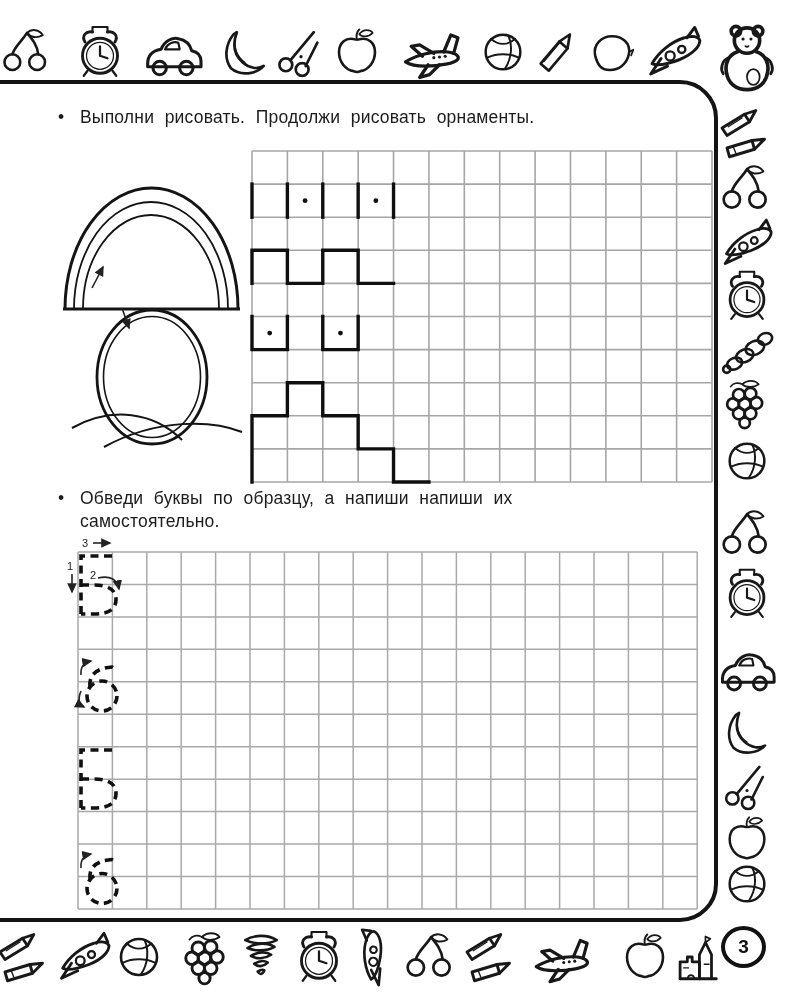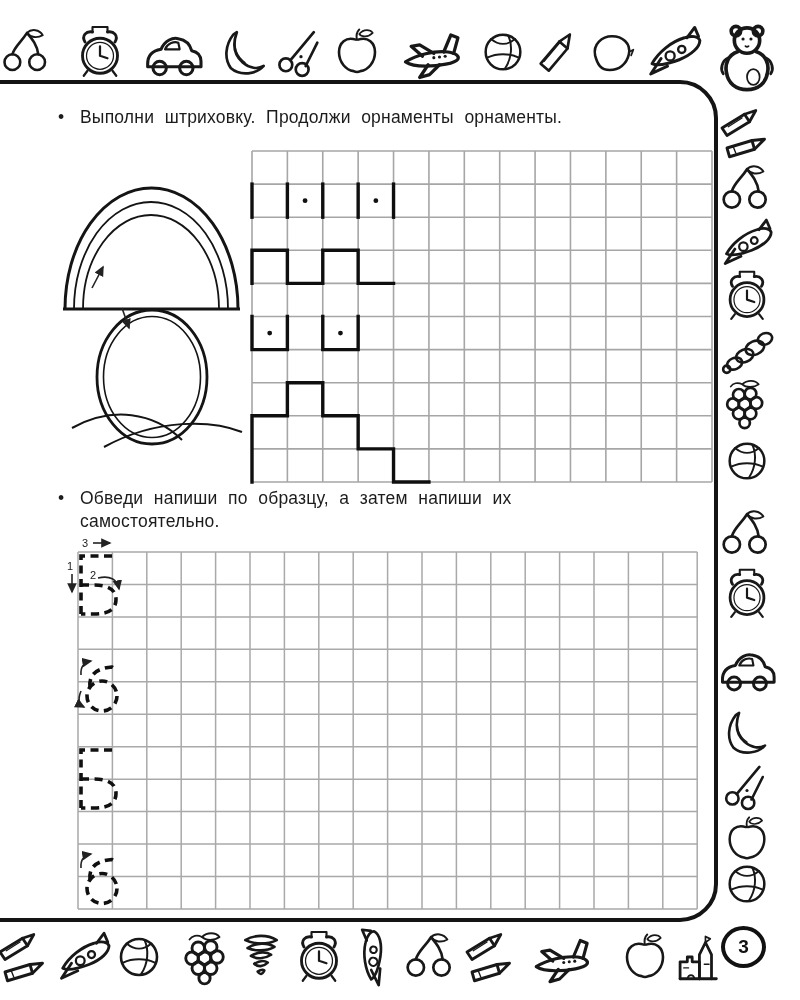--- a/index.html
+++ b/index.html
@@ -158,21 +158,21 @@
         <path d="M13 33 h4 M30 30 h4" stroke-width="1.1"></path>
         <path d="M16 42 C17 38 21 38 22 42" stroke-width="1.4"></path>
       </symbol>
     </defs>
   </svg>
 
   <div id="frame"></div>
 
   <div class="task" id="task1" style="left:58px;top:106px;width:620px;">
     <span class="bullet">•</span>
-    <span>Выполни штриховку. Продолжи орнаменты орнаменты.</span>
+    <span>Выполни рисовать. Продолжи рисовать орнаменты.</span>
   </div>
 
   <svg id="mushroom-svg" width="192" height="292" viewBox="0 0 192 292">
     <path class="mush" d="M3 143 A86.5 121 0 0 1 176 143" stroke-width="3"></path>
     <path class="mush" d="M12 143 A77 107 0 0 1 166 143" stroke-width="1.8"></path>
     <path class="mush" d="M21 143 A68 94 0 0 1 157 143" stroke-width="1.8"></path>
     <path class="mush" d="M1 143 H178" stroke-width="3"></path>
     <ellipse class="mush" cx="90" cy="211" rx="55" ry="67" stroke-width="2.8"></ellipse>
     <ellipse class="mush" cx="90" cy="211" rx="48.5" ry="60.5" stroke-width="1.6"></ellipse>
     <path class="mush" d="M10 262 C50 240 92 246 120 274" stroke-width="2"></path>
@@ -222,21 +222,21 @@
         <circle cx="53.0775" cy="49.650000000000006" r="2.4" fill="#111" stroke="none"></circle>
         <circle cx="123.8475" cy="49.650000000000006" r="2.4" fill="#111" stroke="none"></circle>
         <circle cx="17.6925" cy="182.05" r="2.4" fill="#111" stroke="none"></circle>
         <circle cx="88.46249999999999" cy="182.05" r="2.4" fill="#111" stroke="none"></circle>
       </g>
   </svg>
 
   <div class="task" id="task2" style="left:58px;top:487px;width:600px;">
     <span class="bullet">•</span>
     <span>
-      <span>Обведи напиши по образцу, а затем напиши их</span><br>
+      <span>Обведи буквы по образцу, а напиши напиши их</span><br>
       <span>самостоятельно.</span>
     </span>
   </div>
 
   <svg id="letter-svg" width="640" height="380" viewBox="0 0 640 380">
     <g id="lg-lines">
         <line x1="16" y1="22" x2="16" y2="378.95000000000005" class="lgridline"></line>
         <line x1="50.4" y1="22" x2="50.4" y2="378.95000000000005" class="lgridline"></line>
         <line x1="84.8" y1="22" x2="84.8" y2="378.95000000000005" class="lgridline"></line>
         <line x1="119.19999999999999" y1="22" x2="119.19999999999999" y2="378.95000000000005" class="lgridline"></line>

